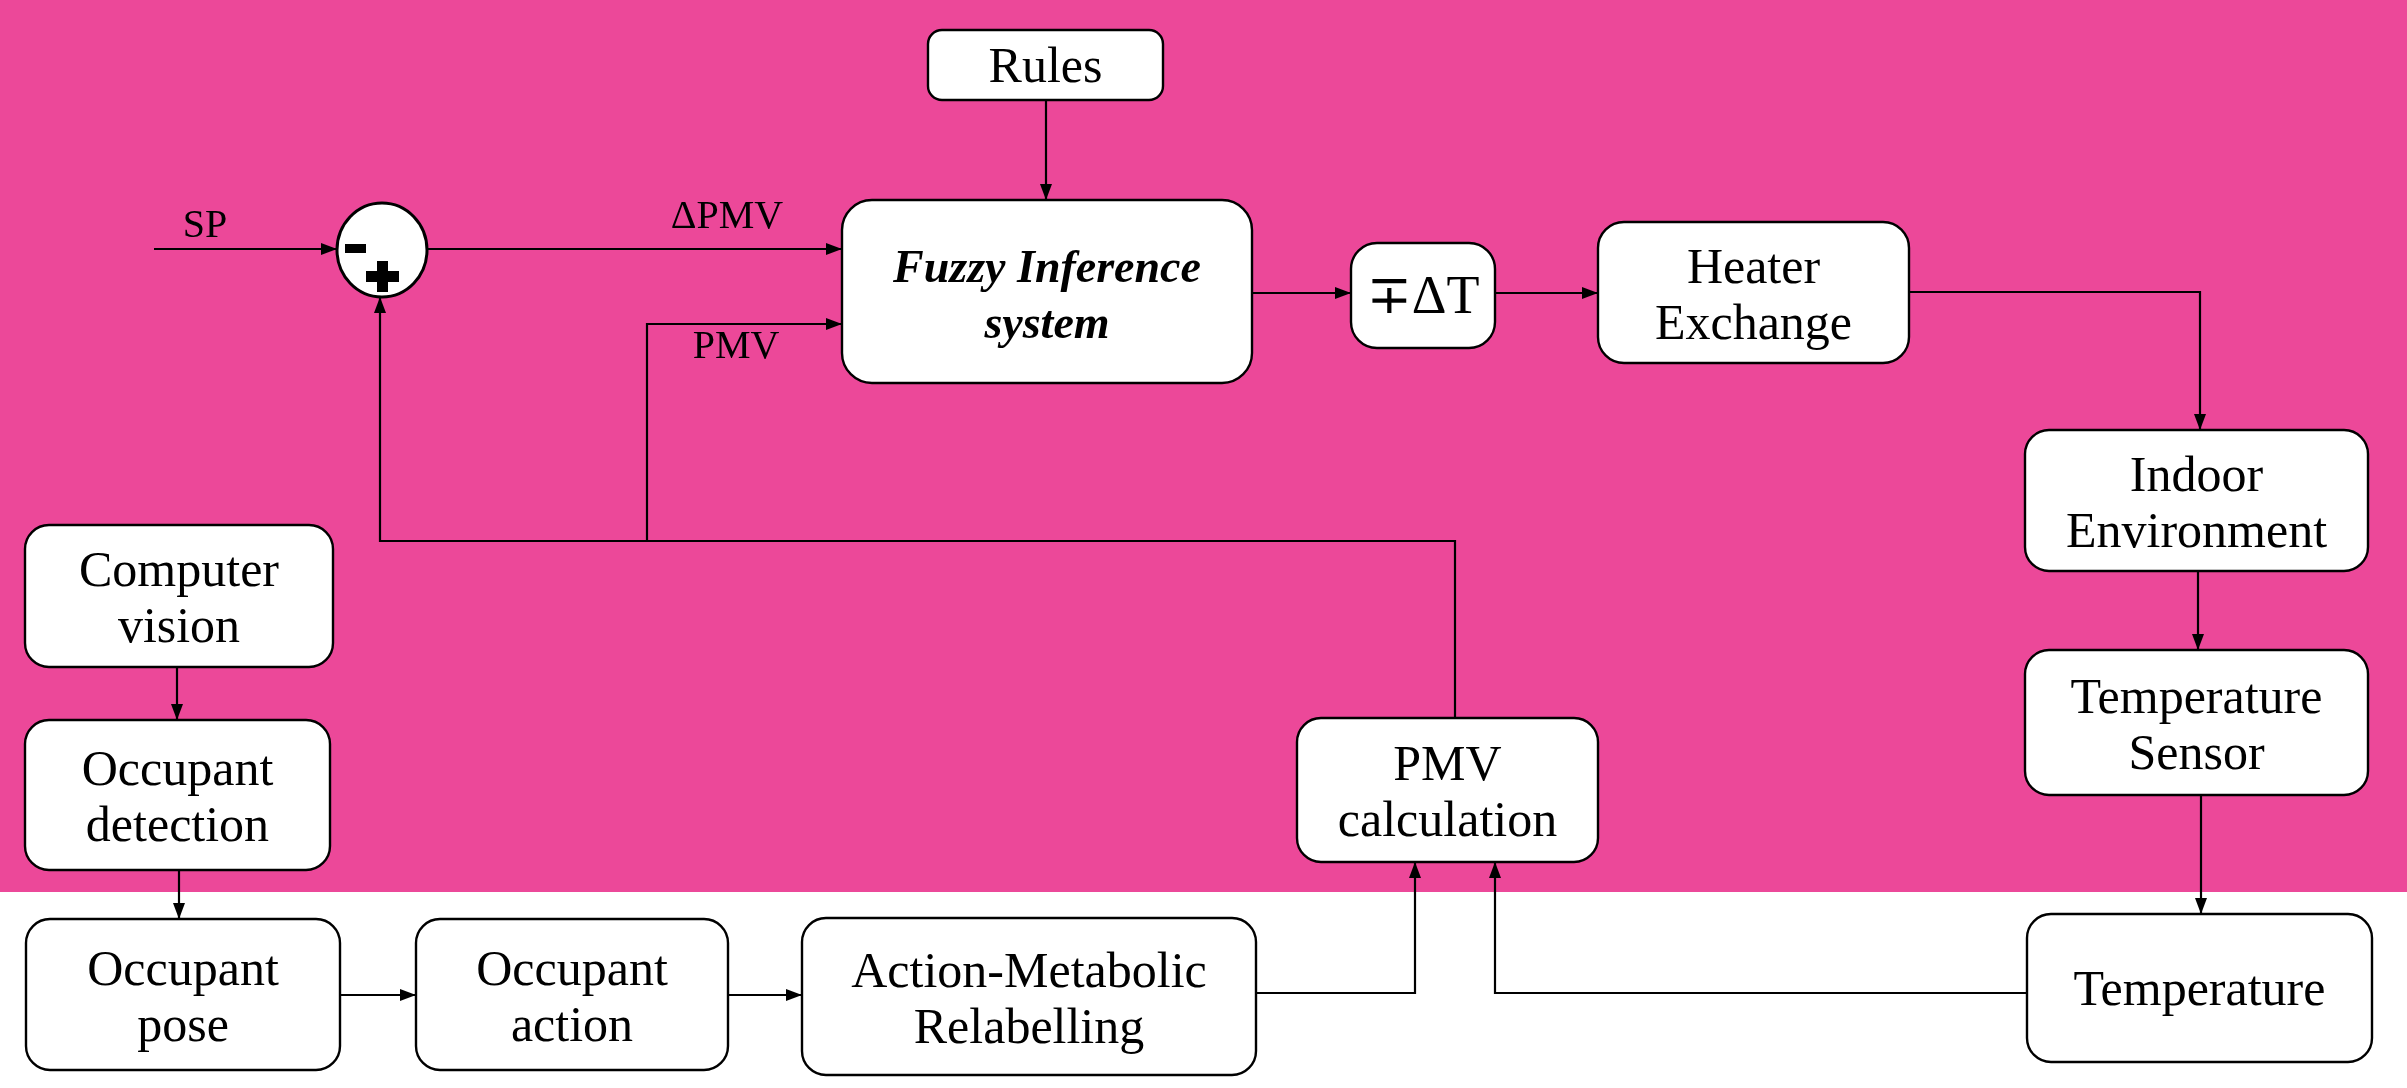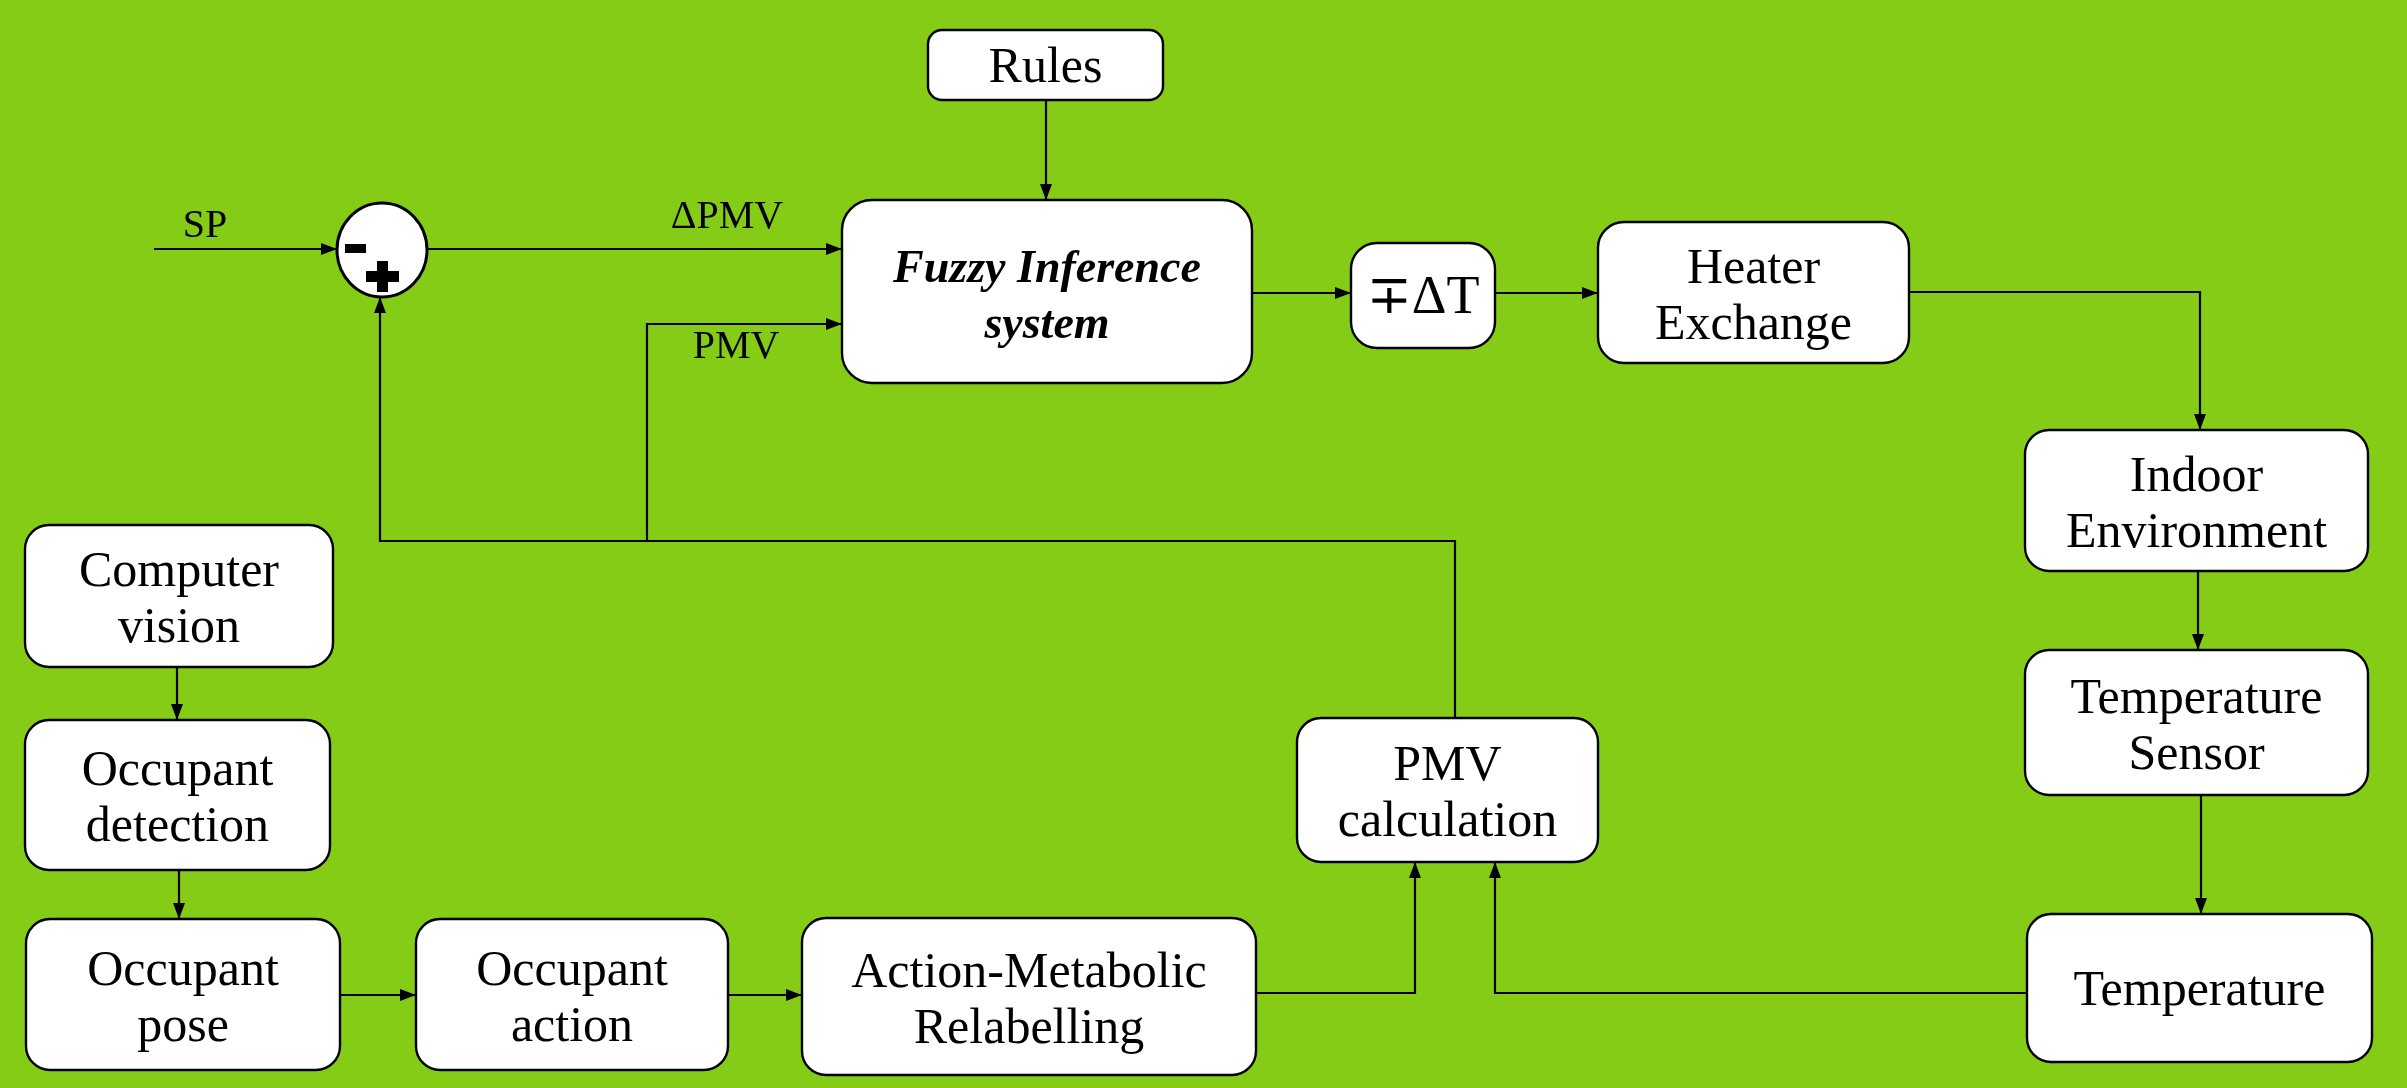--- a/index.html
+++ b/index.html
@@ -6,22 +6,22 @@
     margin: 0;
     padding: 0;
     background: #ffffff;
     width: 2407px;
     height: 1088px;
     overflow: hidden;
   }
   .stage {
     position: relative;
     width: 2407px;
-    height: 1088px;
-    background: #84cc16;
+    height: 892px;
+    background: #ec4899;
   }
   svg { display: block; }
   .node-rect {
     fill: #ffffff;
     stroke: #000000;
     stroke-width: 2.4;
   }
   .node-label {
     font-family: "Liberation Serif", "DejaVu Serif", serif;
     fill: #000000;

